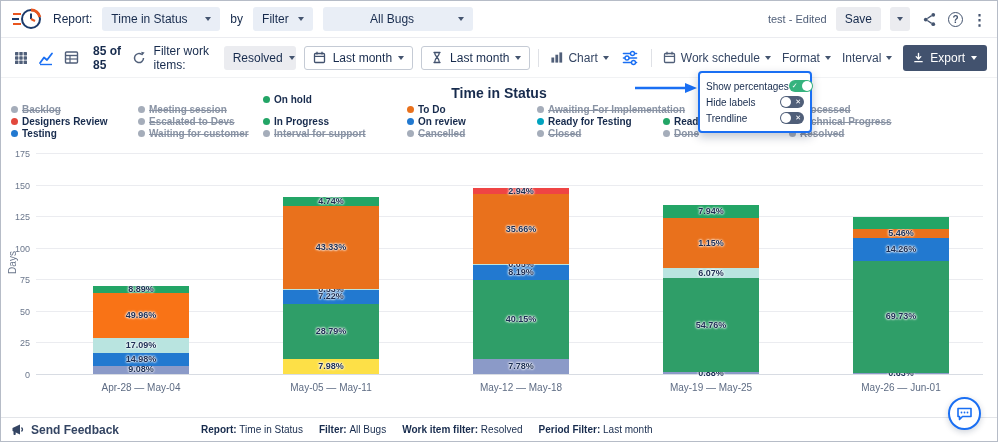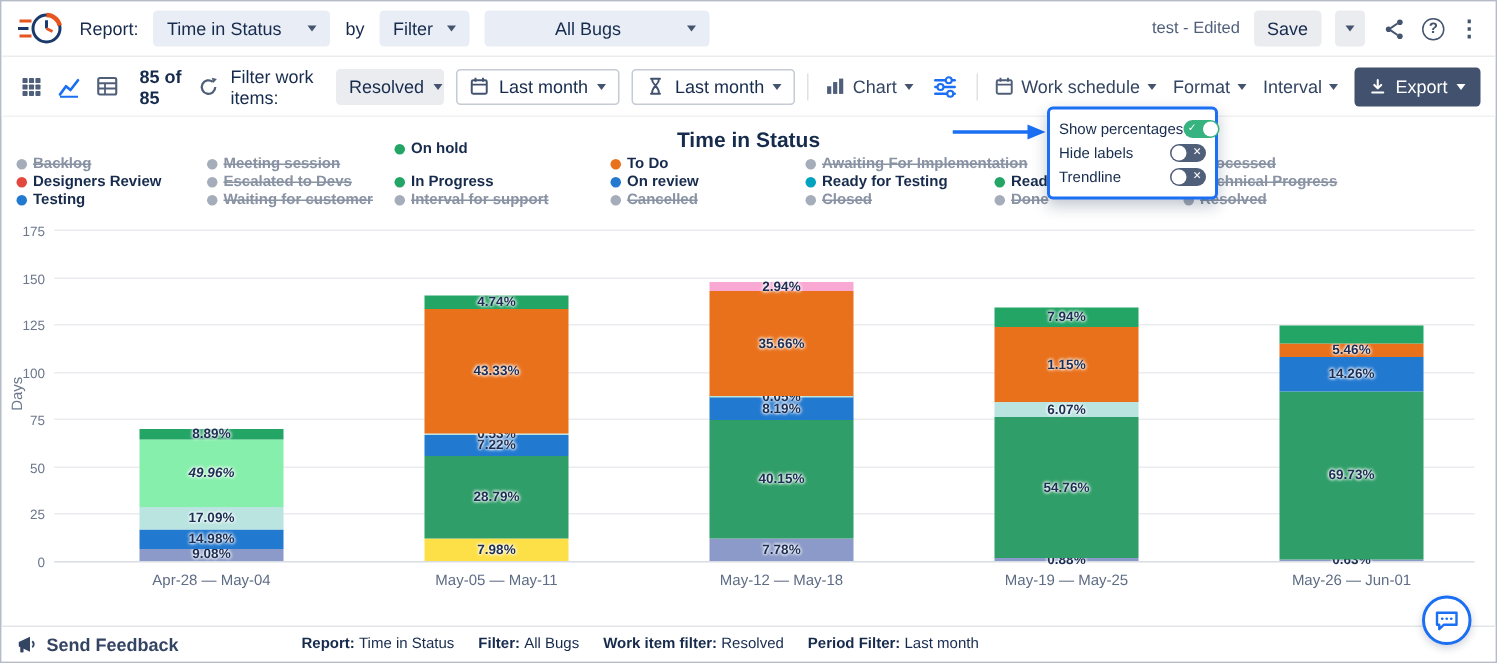--- a/index.html
+++ b/index.html
@@ -381,21 +381,21 @@
       <div class="bar" style="left: 92px; top: 284.6px; width: 96px; height: 88.4px;">
         <div class="seg" style="height: 9.08%; background: rgb(139, 154, 200);">
           <span class="seg-label">9.08%</span>
         </div>
         <div class="seg" style="height: 14.98%; background: rgb(34, 121, 208);">
           <span class="seg-label">14.98%</span>
         </div>
         <div class="seg" style="height: 17.09%; background: rgb(185, 228, 224);">
           <span class="seg-label">17.09%</span>
         </div>
-        <div class="seg" style="height: 49.96%; background: #86efac; font-style: italic;">
+        <div class="seg" style="height: 49.96%; background: #f97316;">
           <span class="seg-label">49.96%</span>
         </div>
         <div class="seg" style="height: 8.89%; background: rgb(35, 165, 102);">
           <span class="seg-label">8.89%</span>
         </div>
       </div>
       <div class="xlabel" style="left: 70px;">Apr-28 — May-04</div>
       <div class="bar" style="left: 282px; top: 196.2px; width: 96px; height: 176.8px;">
         <div class="seg" style="height: 8.61864%; background: #fde047;">
           <span class="seg-label">7.98%</span>
@@ -426,21 +426,21 @@
         </div>
         <div class="seg" style="height: 8.64198%; background: rgb(34, 121, 208);">
           <span class="seg-label">8.19%</span>
         </div>
         <div class="seg" style="height: 0.0527593%; background: rgb(185, 228, 224);">
           <span class="seg-label">0.05%</span>
         </div>
         <div class="seg" style="height: 37.6279%; background: rgb(233, 113, 28);">
           <span class="seg-label">35.66%</span>
         </div>
-        <div class="seg" style="height: 3.10225%; background: #f9a8d4; text-align: center;">
+        <div class="seg" style="height: 3.10225%; background: #ef4444; text-align: center;">
           <span class="seg-label">2.94%</span>
         </div>
       </div>
       <div class="xlabel" style="left: 450px;">May-12 — May-18</div>
       <div class="bar" style="left: 662px; top: 203.777px; width: 96px; height: 169.223px;">
         <div class="seg" style="height: 0.894218%; background: rgb(139, 154, 200);">
           <span class="seg-label">0.88%</span>
         </div>
         <div class="seg" style="height: 55.6448%; background: rgb(47, 158, 104); text-align: right;">
           <span class="seg-label">54.76%</span>

